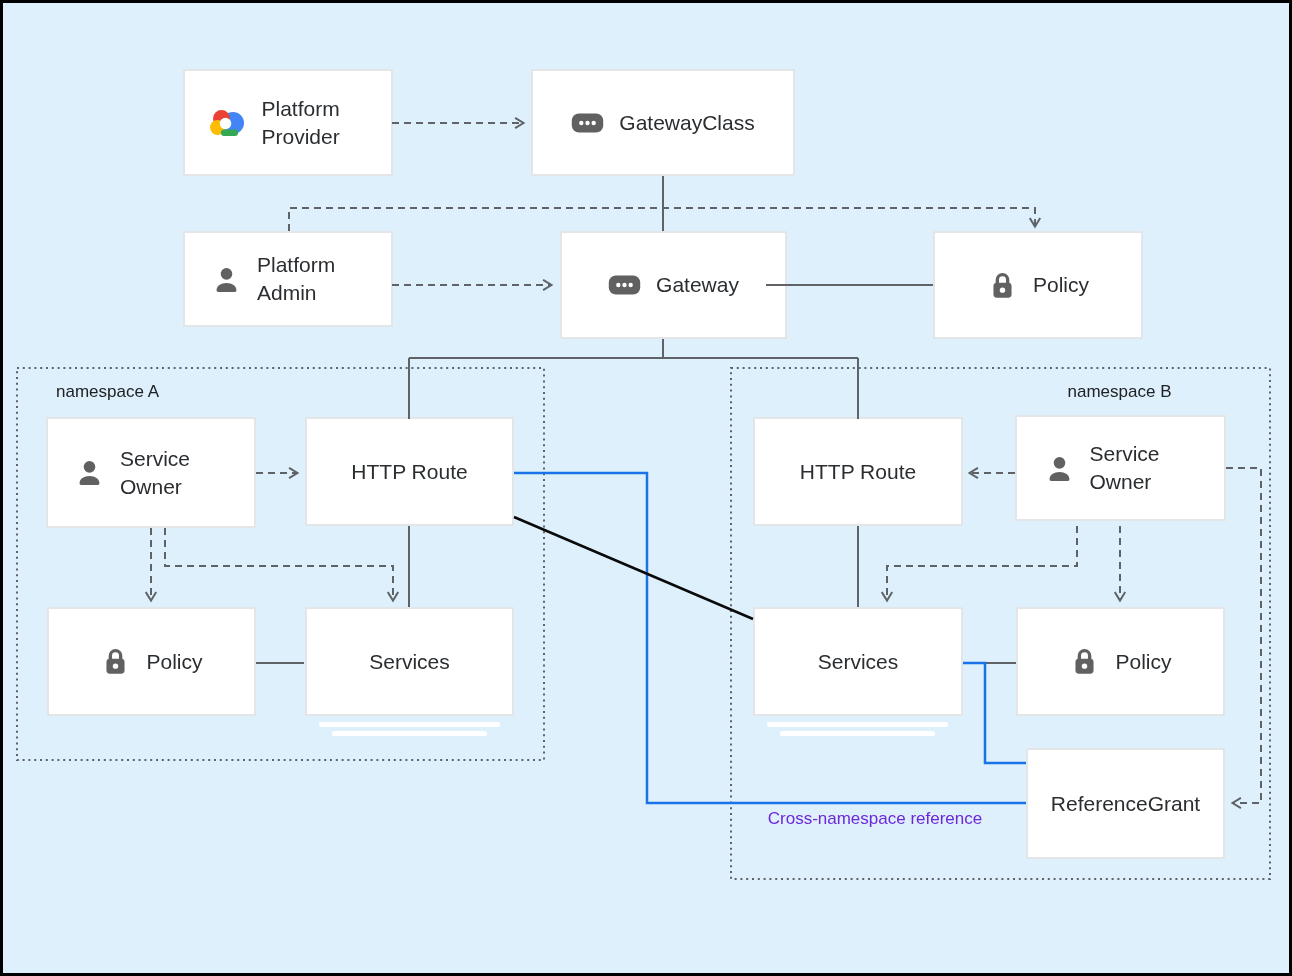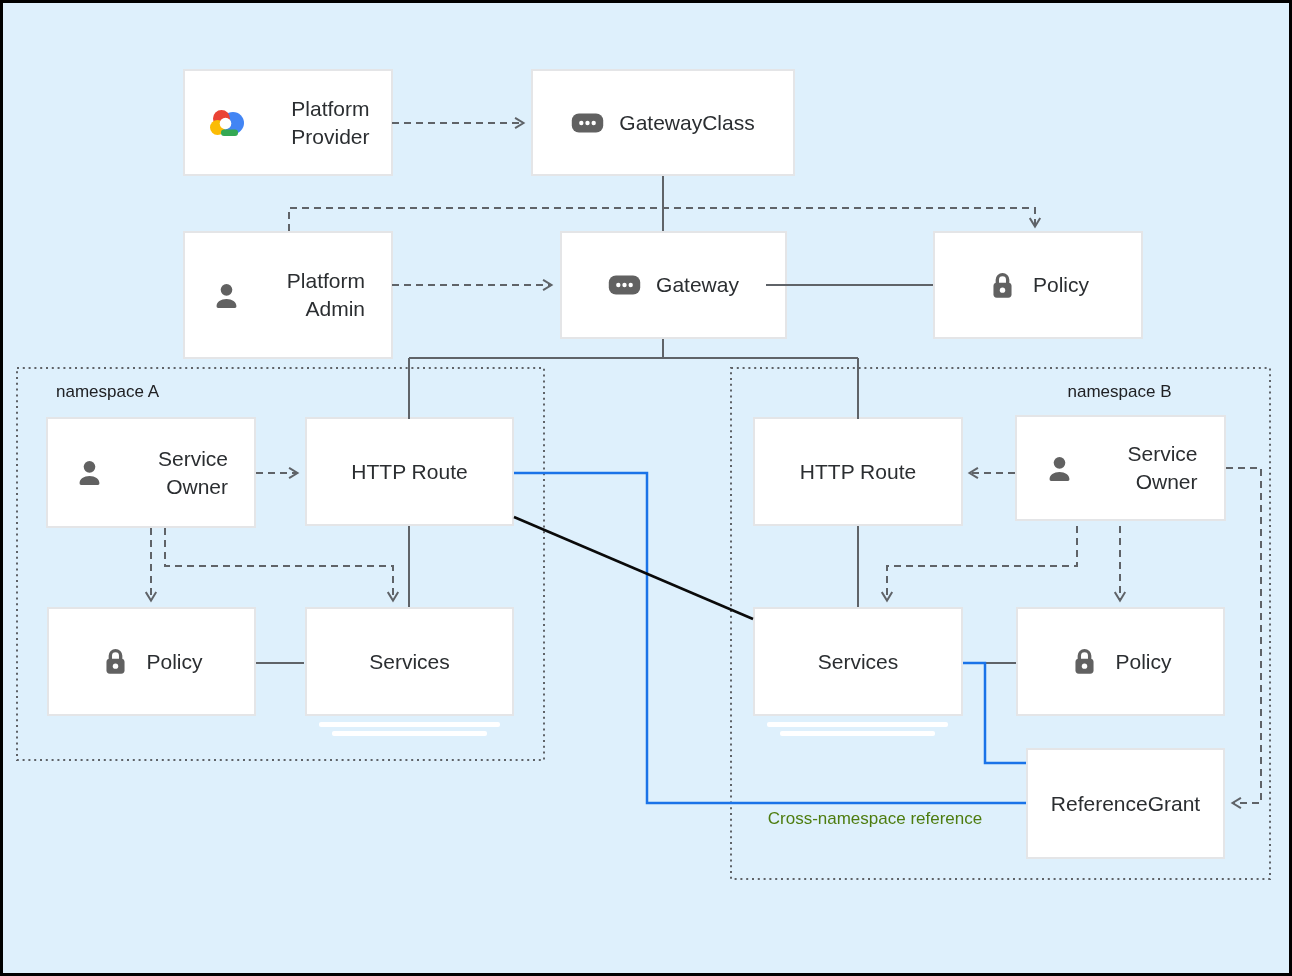--- a/index.html
+++ b/index.html
@@ -12,24 +12,24 @@
   .overlay .d{fill:none;stroke:#5f6368;stroke-width:2;stroke-dasharray:7 5;}
   .overlay .b{fill:none;stroke:#1a73e8;stroke-width:2.5;}
   .overlay .k{fill:none;stroke:#0a0a0a;stroke-width:2.5;}
   .overlay .ns{fill:none;stroke:#5f6368;stroke-width:2;stroke-dasharray:2 3.8;}
   .box{
     position:absolute;z-index:2;background:#fff;border:2px solid #e4e5e7;box-sizing:border-box;
     display:flex;align-items:center;justify-content:center;gap:15px;
     font-size:21px;line-height:1.32;color:#2b2e31;
   }
   .box .lbl{white-space:nowrap;}
-  .box .lbl.narrow{white-space:normal;max-width:108px;text-align:right;}
+  .box .lbl.narrow{white-space:normal;max-width:108px;text-align:left;}
   .icon{display:flex;align-items:center;justify-content:center;flex:0 0 auto;}
   .nslabel{position:absolute;z-index:2;font-size:17px;color:#202124;margin-left:16px;}
-  .xnlabel{position:absolute;z-index:4;font-size:17px;color:#4d7c0f;text-align:center;}
+  .xnlabel{position:absolute;z-index:4;font-size:17px;color:#6d28d9;text-align:center;}
   .stack{position:absolute;z-index:2;background:#fff;height:5px;border-radius:2px;}
 </style>
 </head>
 <body>
 
 <div class="canvas">
 
   <svg class="overlay">
     <defs>
       <marker id="arr" viewBox="0 0 10 10" refX="7.6" refY="5" markerWidth="13" markerHeight="13" markerUnits="userSpaceOnUse" orient="auto">
@@ -86,21 +86,21 @@
       <svg viewBox="0 0 34 21" width="33" height="20">
         <rect x="0.5" y="0.5" width="33" height="20" rx="7.5" fill="#616161"></rect>
         <circle cx="10.5" cy="10.5" r="2.3" fill="#fff"></circle>
           <circle cx="17" cy="10.5" r="2.3" fill="#fff"></circle>
           <circle cx="23.5" cy="10.5" r="2.3" fill="#fff"></circle>
       </svg>
     </span>
     <span class="lbl">GatewayClass</span>
   </div>
 
-  <div class="box" style="left:180px;top:228px;width:210px;height:128px;">
+  <div class="box" style="left:180px;top:228px;width:210px;height:96px;">
     <span class="icon">
       <svg viewBox="0 0 24 24" width="31" height="31">
         <circle cx="12" cy="7.6" r="4.5" fill="#616161"></circle>
         <path d="M4.3,20.4 c0,-3.5 3.4,-5.7 7.7,-5.7 s7.7,2.2 7.7,5.7 a1.2,1.2 0 0 1 -1.2,1.2 h-13 a1.2,1.2 0 0 1 -1.2,-1.2 z" fill="#616161"></path>
       </svg>
     </span>
     <span class="lbl narrow">Platform Admin</span>
   </div>
 
   <div class="box" style="left:557px;top:228px;width:227px;height:108px;">

